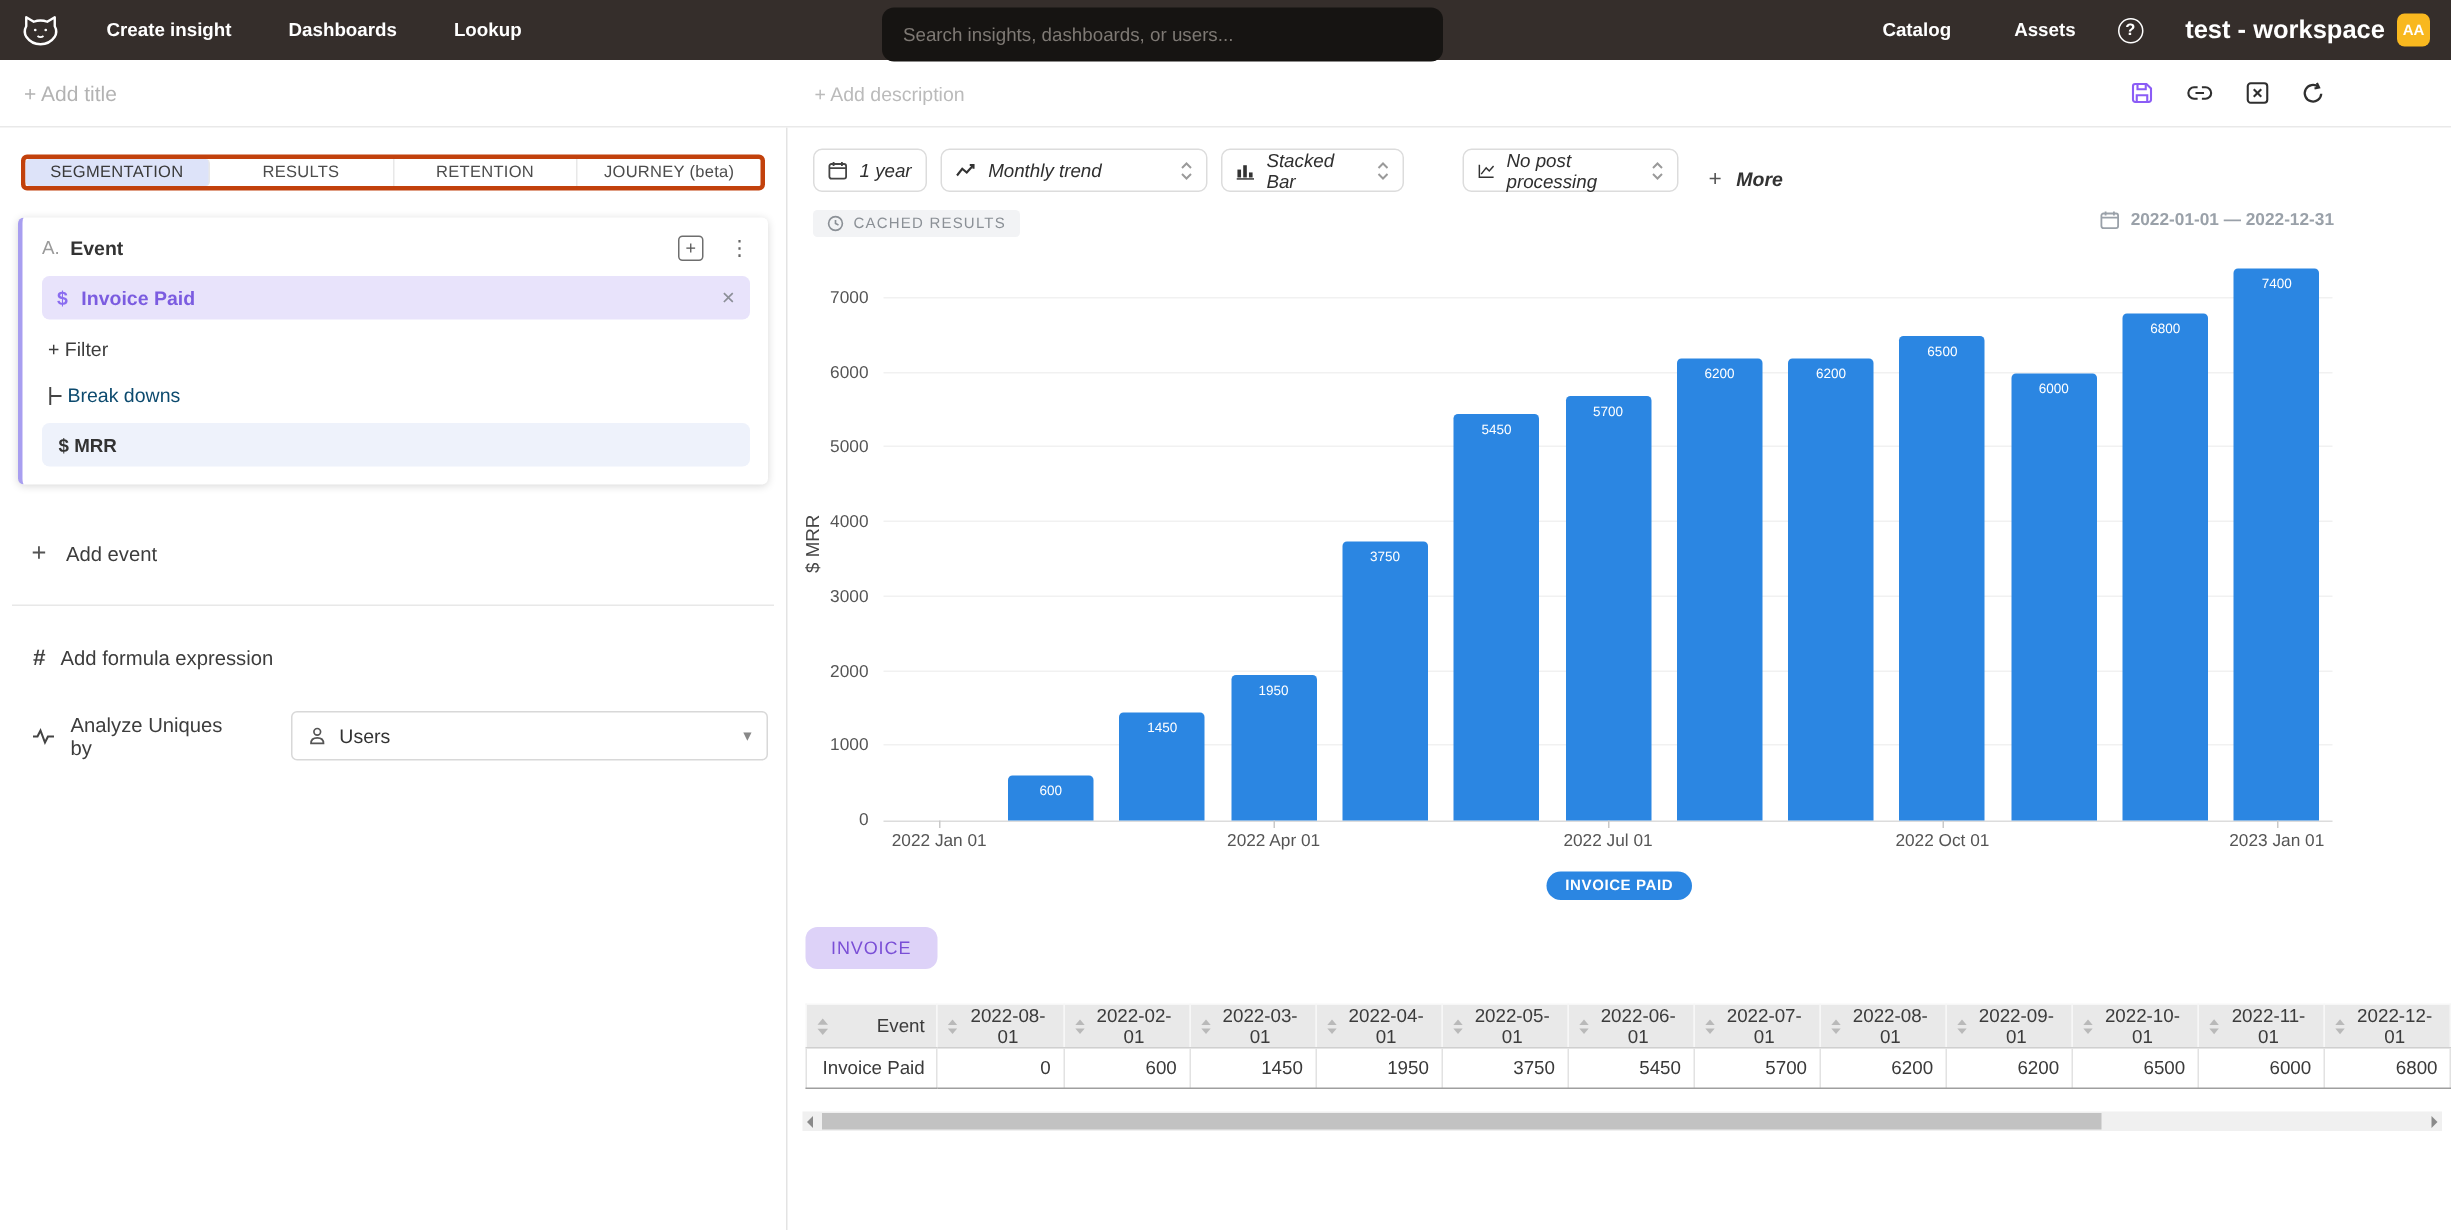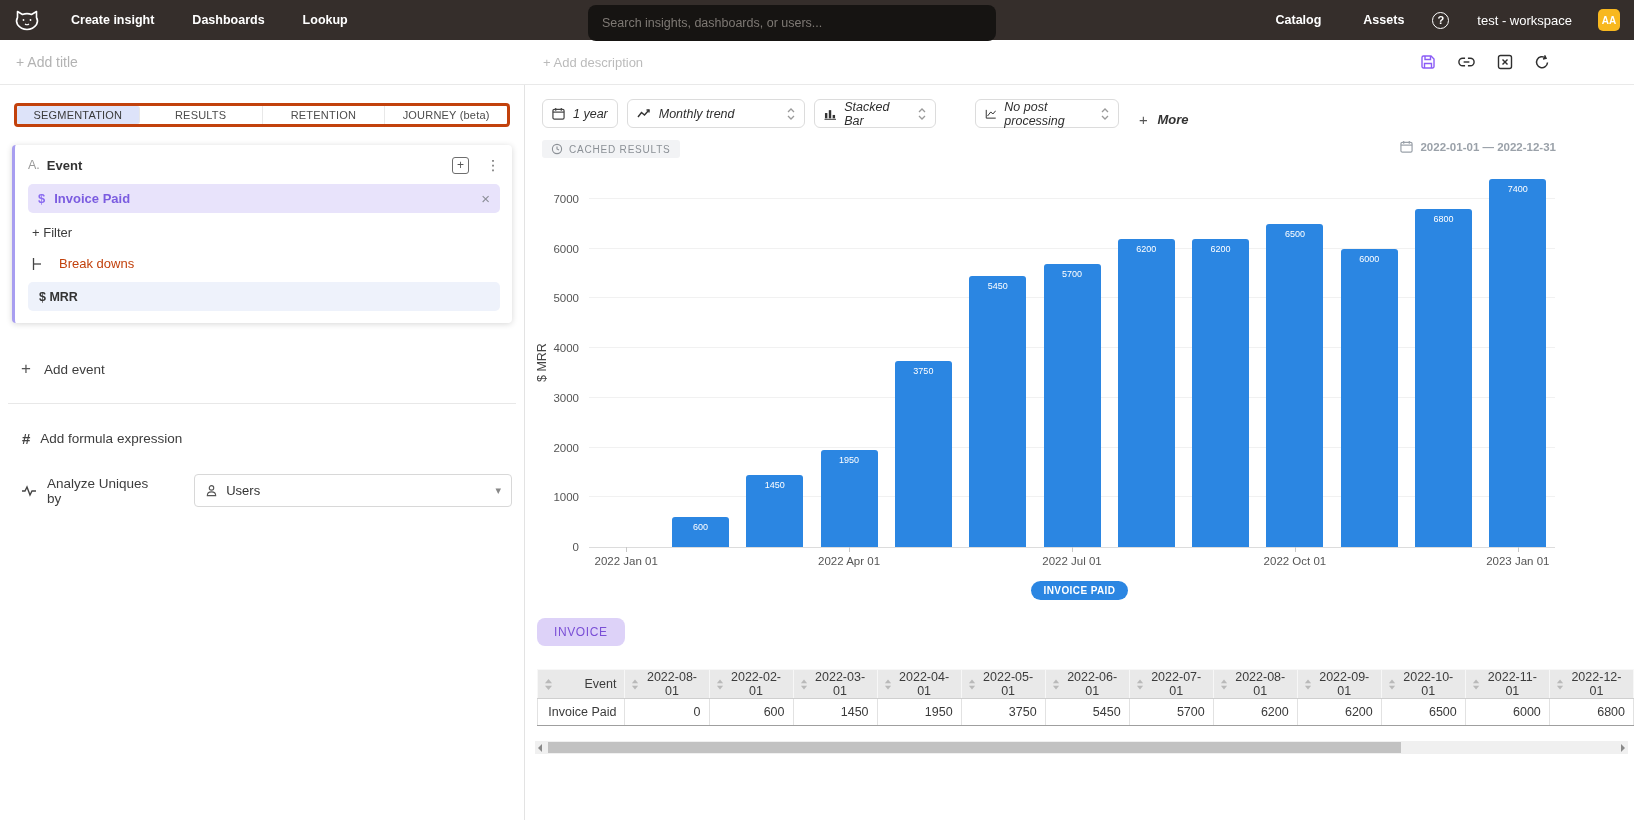--- a/index.html
+++ b/index.html
@@ -8,32 +8,32 @@
   *{box-sizing:border-box;}
   svg{display:block;}
 
   
   .navbar{height:40px;background:#352e2b;display:flex;align-items:center;
           padding:0 14px;color:#fff;position:relative;}
   .logo{width:27px;height:26px;display:flex;align-items:center;cursor:pointer;}
   .nav-links{display:flex;gap:38px;margin-left:30px;text-align:center;}
   .nav-links .navlink{font-size:12.5px;font-weight:700;color:#fff;cursor:pointer;white-space:nowrap;}
   .searchwrap{position:absolute;left:588px;top:5px;}
-  .search{width:408px;height:30px;background:#161412;border:none;border-radius:8px;
+  .search{width:374px;height:30px;background:#161412;border:none;border-radius:8px;
           color:#ddd;padding:18px 14px;font-size:12.5px;outline:none;
           font-family:"Liberation Sans",sans-serif;}
   .search::placeholder{color:#7e7974;}
   .nav-right{margin-left:auto;display:flex;align-items:center;}
   .nav-right .navlink{font-size:12.5px;font-weight:700;color:#fff;cursor:pointer;}
   .nav-catalog{margin-right:42px;}
   .nav-assets{margin-right:28px;}
   .help{width:17px;height:17px;border:1.5px solid #fff;border-radius:50%;
         font-size:11px;font-weight:700;display:flex;align-items:center;
         justify-content:center;margin-right:28px;cursor:pointer;}
-  .ws{font-size:13px;font-weight:400;margin-right:26px;cursor:pointer;}
+  .ws{font-size:17px;font-weight:700;margin-right:8px;cursor:pointer;}
   .avatar{width:22px;height:22px;background:#f8b81f;border-radius:5px;color:#fff;
           font-size:10px;font-weight:700;display:flex;align-items:center;
           justify-content:center;cursor:pointer;}
 
   
   .subheader{height:45px;border-bottom:1px solid #e9e9e9;position:relative;}
   .addtitle{position:absolute;left:16px;top:14px;color:#b3b3b3;font-size:14px;cursor:pointer;}
   .adddesc{position:absolute;left:543px;top:15px;color:#bbb;font-size:13px;cursor:pointer;}
   .sub-icons{position:absolute;right:84px;top:14px;display:flex;gap:21px;align-items:center;}
   .sub-icons>span{cursor:pointer;display:flex;}
@@ -57,22 +57,22 @@
   .etitle{font-weight:700;color:#333;}
   .plusbox{margin-left:auto;width:17px;height:17px;border:1.5px solid #6e6e6e;border-radius:3px;
            color:#555;display:flex;align-items:center;justify-content:center;
            font-size:12px;cursor:pointer;line-height:1;}
   .dots{margin-left:17px;color:#666;font-size:14px;cursor:pointer;}
   .eventrow{margin-top:11px;height:29px;background:#e8e3fb;border-radius:5px;display:flex;
             align-items:center;padding:0 10px;font-size:13px;font-weight:700;color:#7b5ce0;cursor:pointer;}
   .eventrow .dollar{color:#8a6cf0;margin-right:9px;}
   .eventrow .x{margin-left:auto;color:#8c8f98;font-weight:400;font-size:15px;cursor:pointer;}
   .filterrow{margin:12px 0 0 4px;font-size:13px;color:#3c3c3c;height:15px;cursor:pointer;}
-  .bdrow{margin:16px 0 0 4px;font-size:13px;color:#c2410c;height:15px;display:flex;
-         align-items:center;gap:16px;cursor:pointer;}
+  .bdrow{margin:16px 0 0 4px;font-size:13px;color:#0c4a6e;height:15px;display:flex;
+         align-items:center;gap:2px;cursor:pointer;}
   .mrrrow{margin-top:11px;height:29px;background:#eef2fb;border-radius:5px;display:flex;
           align-items:center;padding:0 11px;font-size:12.5px;font-weight:700;color:#333;cursor:pointer;}
   .addevent{margin:36px 0 0 9px;display:flex;align-items:center;gap:13px;font-size:13.5px;
             color:#3d3d3d;cursor:pointer;}
   .plus-lg{font-size:17px;color:#555;}
   .ldiv{border:none;border-top:1px solid #e8e8e8;margin:24px -4px 0 -4px;}
   .addformula{margin:26px 0 0 10px;display:flex;gap:10px;font-size:13.5px;color:#3d3d3d;
               align-items:center;cursor:pointer;}
   .hash{font-size:15px;font-weight:700;color:#444;}
   .analyze{margin:27px 0 0 9px;display:flex;align-items:center;font-size:13.5px;color:#3d3d3d;}

